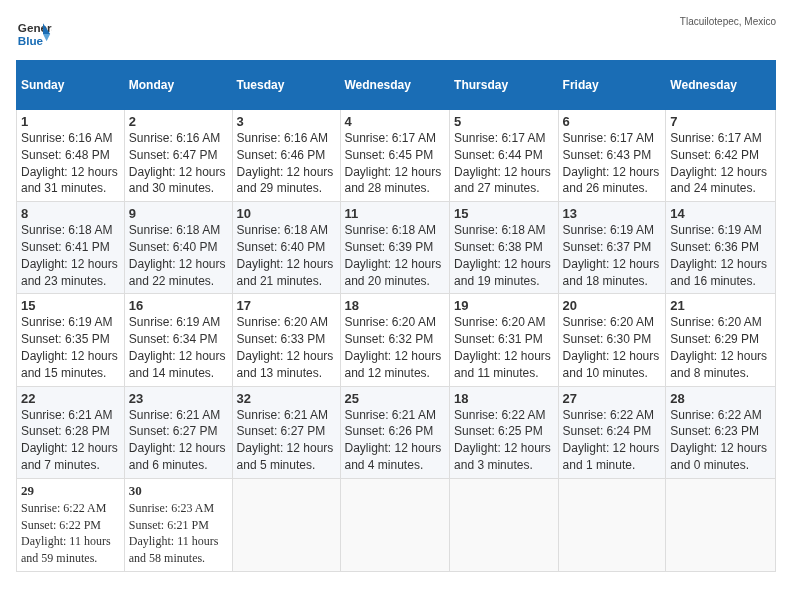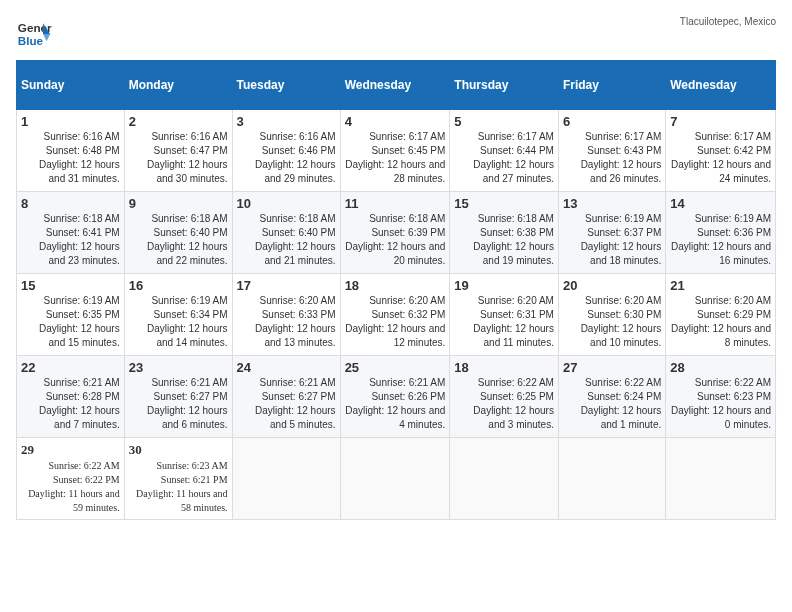--- a/index.html
+++ b/index.html
@@ -70,24 +70,23 @@
     .calendar tr:nth-child(even) td {
       background: #f5f7fa;
     }
     .day-num {
       font-size: 13px;
       font-weight: bold;
       display: block;
       margin-bottom: 1px;
     }
     .day-info {
-      font-size: 10px;
+      font-size: 12px;
       line-height: 1.4;
       color: #333;
-      text-align: right;
     }
     .empty-cell {
       background: #f9f9f9 !important;
     }
     .last-row td {
       height: 70px;
       font-family: Liberation Serif, serif;
     }
   </style>
 </head>
@@ -214,21 +213,21 @@
         <tr>
           <td>
             <span class="day-num">22</span>
             <div class="day-info">Sunrise: 6:21 AM<br>Sunset: 6:28 PM<br>Daylight: 12 hours and 7 minutes.</div>
           </td>
           <td>
             <span class="day-num">23</span>
             <div class="day-info">Sunrise: 6:21 AM<br>Sunset: 6:27 PM<br>Daylight: 12 hours and 6 minutes.</div>
           </td>
           <td>
-            <span class="day-num">24</span>
+            <span class="day-num">32</span>
             <div class="day-info">Sunrise: 6:21 AM<br>Sunset: 6:27 PM<br>Daylight: 12 hours and 5 minutes.</div>
           </td>
           <td>
             <span class="day-num">25</span>
             <div class="day-info">Sunrise: 6:21 AM<br>Sunset: 6:26 PM<br>Daylight: 12 hours and 4 minutes.</div>
           </td>
           <td>
             <span class="day-num">18</span>
             <div class="day-info">Sunrise: 6:22 AM<br>Sunset: 6:25 PM<br>Daylight: 12 hours and 3 minutes.</div>
           </td>

